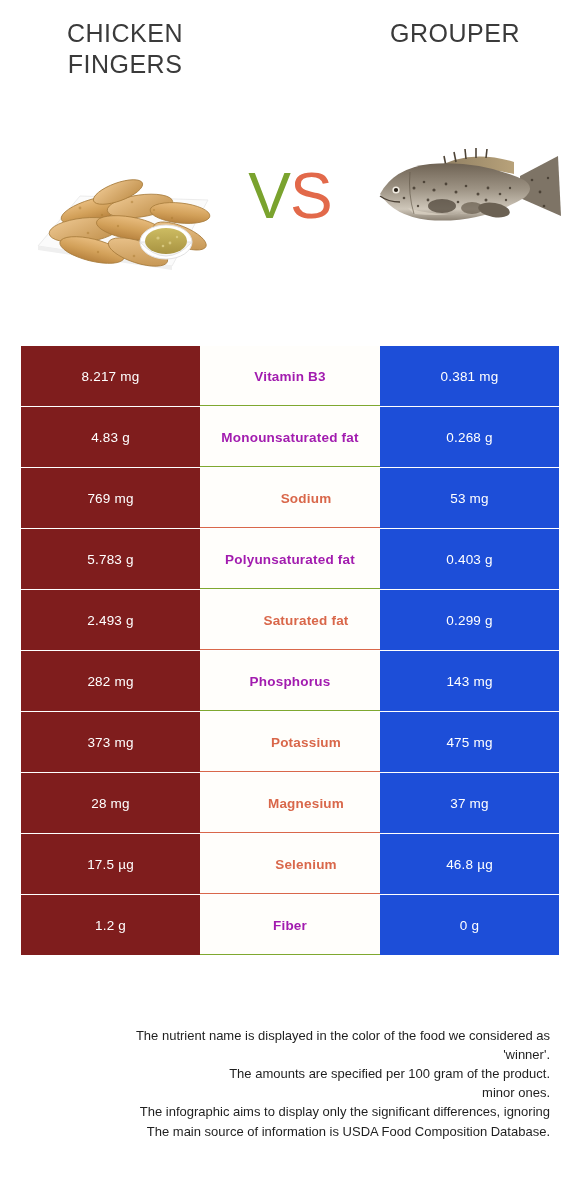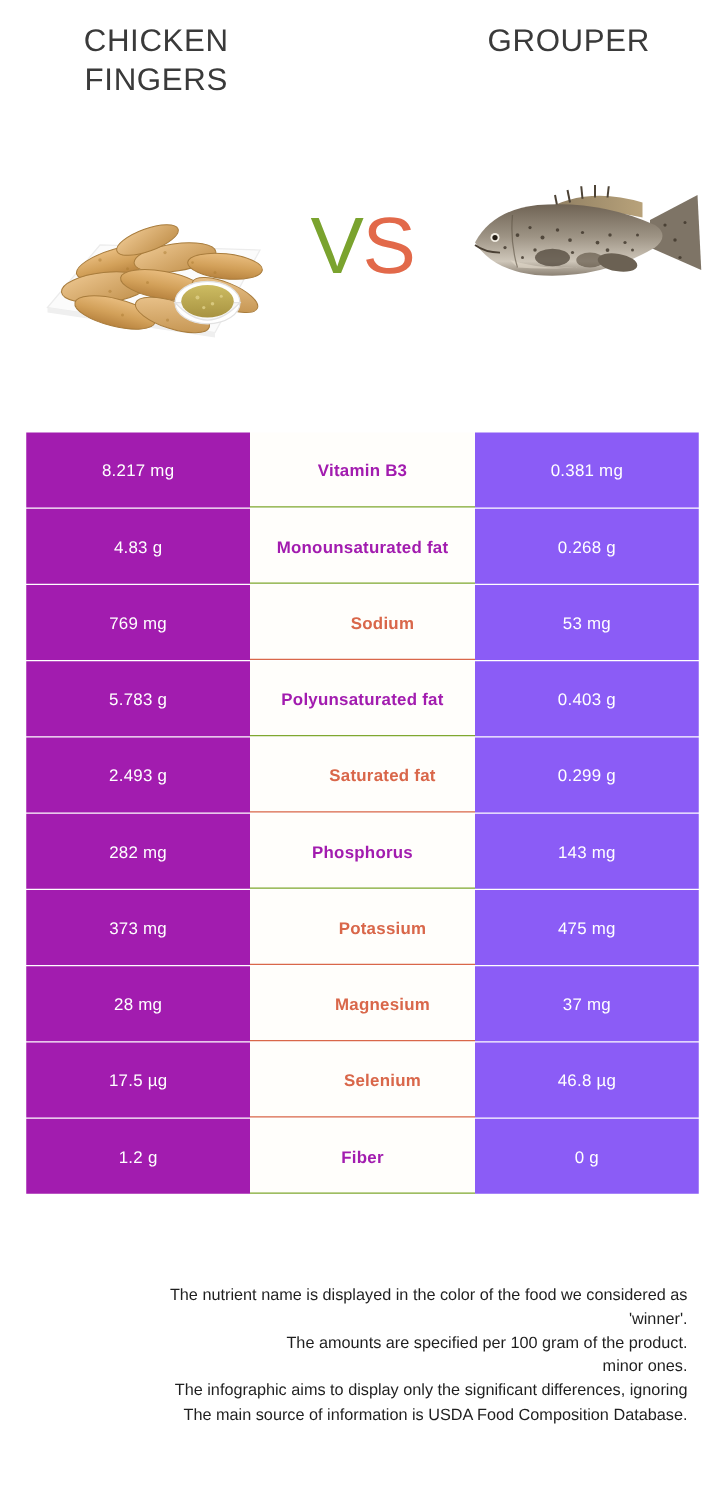--- a/index.html
+++ b/index.html
@@ -102,22 +102,22 @@
     justify-content: center;
     box-sizing: border-box;
     font-size: 13.5px;
     letter-spacing: 0.2px;
   }
   .cell.value {
     width: 179px;
     color: #ffffff;
     font-weight: 400;
   }
-  .cell.value.left  { background: #a21caf; }
-  .cell.value.right { background: #8b5cf6; }
+  .cell.value.left  { background: #7f1d1d; }
+  .cell.value.right { background: #1d4ed8; }
 
   .cell.name {
     width: 180px;
     background: #fffefb;
     font-weight: 700;
     font-size: 13.5px;
     border-top: 1px solid transparent;
     border-bottom: 1px solid transparent;
   }
   .cell.name.win-left  { color: #a21caf; }

